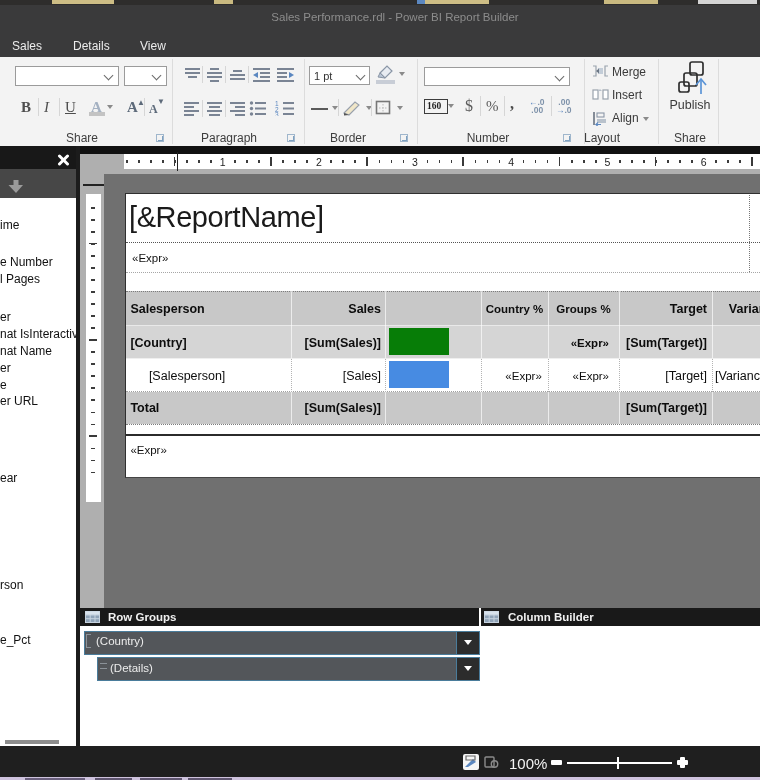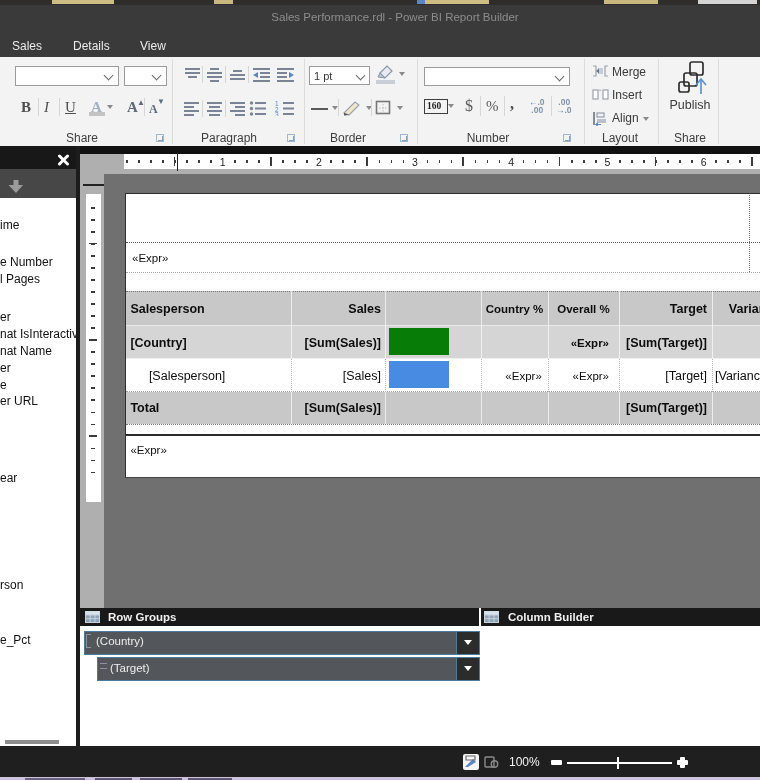--- a/index.html
+++ b/index.html
@@ -223,21 +223,21 @@
     </svg>
 <div class="mtxt" style="left:612px;top:88px">Insert</div>
 <svg class="ab" style="left:592px;top:111px" width="17" height="15">
       <path d="M2 1 v13" stroke="#5f6a78" stroke-width="1.5"></path>
       <rect x="5" y="2" width="7" height="4" fill="none" stroke="#8a96a6" stroke-width="1.1"></rect>
       <rect x="5" y="8" width="9" height="4" fill="#b9c2cc"></rect>
       <path d="M9 13.5 h-5 l2-2 m-2 2 l2 2" stroke="#5b87c0" stroke-width="1.1" fill="none"></path>
     </svg>
 <div class="mtxt" style="left:612px;top:111px">Align</div>
 <div class="tri" style="left:643px;top:117px;border-top-color:#8a8a8a"></div>
-<div class="glab" style="left:590px;top:131px;width:60px">Layout</div>
+<div class="glab" style="left:572px;top:131px;width:60px">Layout</div>
 <div class="gsep" style="left:658px"></div>
 
 <svg class="ab" style="left:676px;top:60px" width="34" height="36">
       <g fill="none" stroke="#2e2e2e" stroke-width="1.7">
         <rect x="14" y="2" width="13" height="13" rx="2"></rect>
         <rect x="8" y="13" width="13" height="13" rx="2"></rect>
         <rect x="3" y="22" width="10" height="10" rx="2"></rect>
       </g>
       <g stroke="#5b94d6" stroke-width="1.7" fill="none">
         <path d="M25 34 v-14"></path>
@@ -296,20 +296,21 @@
 <div class="rtick" style="left:176.5px;top:152px;width:1.6px;height:19px;background:#222"></div>
 
 <div class="ab" style="left:83px;top:184px;width:21px;height:1.6px;background:#222"></div>
 <div class="ab" style="left:86px;top:194px;width:14.5px;height:308px;background:#fff"></div>
 <div class="ab" style="left:91px;top:206.6px;width:3.6px;height:272px;background:repeating-linear-gradient(to bottom,#3c3c3c 0 1.6px,transparent 1.6px 12.03px)"></div>
 <div class="rtick" style="left:89px;top:242.7px;width:8px;height:1.7px"></div>
 <div class="rtick" style="left:89px;top:338.9px;width:8px;height:1.7px"></div>
 <div class="rtick" style="left:89px;top:435.1px;width:8px;height:1.7px"></div>
 
 <div class="ab" style="left:124.5px;top:192.8px;width:635.5px;height:285.2px;background:#fff;border-top:1.9px solid #2f2f2f;border-left:1.9px solid #2f2f2f;border-bottom:1px solid #454545"></div>
+<div class="ab" style="left:129px;top:201px;font-size:29px;letter-spacing:-0.4px;color:#1a1a1a">[&amp;ReportName]</div>
 <div class="ab" style="left:126.4px;top:242px;width:633.6px;height:0;border-top:1.6px dotted #555"></div>
 <div class="ab" style="left:748.5px;top:194.6px;width:0;height:77px;border-left:1.6px dotted #777"></div>
 <div class="ab" style="left:132px;top:251.5px;font-size:11.5px;color:#111">«Expr»</div>
 <div class="ab" style="left:126.4px;top:271.5px;width:633.6px;height:0;border-top:1.3px dotted #a6a6a6"></div>
 
 <div class="ab" style="left:126.4px;top:291.4px;width:633.6px;height:34.6px;background:#c8c8c8"></div>
 <div class="ab" style="left:126.4px;top:326px;width:633.6px;height:32.5px;background:#d5d5d5"></div>
 <div class="ab" style="left:126.4px;top:391.5px;width:633.6px;height:32px;background:#c8c8c8"></div>
 
 <div class="ab" style="left:126.4px;top:290.6px;width:633.6px;height:0;border-top:1.4px dotted #7c7c7c"></div>
@@ -333,21 +334,21 @@
 <div class="ab" style="left:291px;top:358.5px;width:0;height:33px;border-left:1.2px dotted #b4b4b4"></div>
 <div class="ab" style="left:385px;top:358.5px;width:0;height:33px;border-left:1.2px dotted #b4b4b4"></div>
 <div class="ab" style="left:481px;top:358.5px;width:0;height:33px;border-left:1.2px dotted #b4b4b4"></div>
 <div class="ab" style="left:548px;top:358.5px;width:0;height:33px;border-left:1.2px dotted #b4b4b4"></div>
 <div class="ab" style="left:619px;top:358.5px;width:0;height:33px;border-left:1.2px dotted #b4b4b4"></div>
 <div class="ab" style="left:712px;top:358.5px;width:0;height:33px;border-left:1.2px dotted #b4b4b4"></div>
 
 <div class="cell hd" style="left:130.4px;top:302px">Salesperson</div>
 <div class="cell hd" style="left:291px;top:302px;width:90px;text-align:right">Sales</div>
 <div class="cell hd" style="left:481px;top:303px;width:67px;text-align:center;font-size:11.5px">Country %</div>
-<div class="cell hd" style="left:548px;top:303px;width:71px;text-align:center;font-size:11.5px">Overall %</div>
+<div class="cell hd" style="left:548px;top:303px;width:71px;text-align:center;font-size:11.5px">Groups %</div>
 <div class="cell hd" style="left:619px;top:302px;width:88px;text-align:right">Target</div>
 <div class="cell hd" style="left:728.8px;top:302px">Variance %</div>
 
 <div class="cell hd" style="left:130.4px;top:335.5px">[Country]</div>
 <div class="cell hd" style="left:291px;top:335.5px;width:90px;text-align:right">[Sum(Sales)]</div>
 <div class="ab" style="left:388.6px;top:327.9px;width:60.4px;height:27.1px;background:#077d07"></div>
 <div class="cell hd" style="left:548px;top:336.5px;width:61px;text-align:right;font-size:11.5px">«Expr»</div>
 <div class="cell hd" style="left:619px;top:335.5px;width:88px;text-align:right">[Sum(Target)]</div>
 
 <div class="cell" style="left:148.9px;top:368.5px;font-size:12.5px;color:#0d0d0d">[Salesperson]</div>
@@ -383,37 +384,37 @@
       </g>
       <rect x="0.5" y="0.5" width="14" height="3.2" fill="#d8e2ec"></rect>
     </svg>
 <div class="ab" style="left:508px;top:611px;font-size:11.5px;font-weight:bold;color:#f0f0f0">Column Builder</div>
 
 <div class="gbar" style="left:83.5px;top:630.5px;width:396px;height:24px"></div>
 <div class="gbtxt" style="left:96px;top:635px">(Country)</div>
 <div class="ab" style="left:86px;top:634px;width:5px;height:14px;border:1.2px solid #8b9299;border-right:none"></div>
 <div class="gdd" style="left:456px;top:631.5px;height:22px"></div>
 <div class="gbar" style="left:97px;top:657.2px;width:382.5px;height:24px"></div>
-<div class="gbtxt" style="left:110px;top:661.5px">(Target)</div>
+<div class="gbtxt" style="left:110px;top:661.5px">(Details)</div>
 <div class="ab" style="left:100px;top:663px;width:7px;height:6px;border-top:1.4px solid #8b9299;border-bottom:1.4px solid #8b9299"></div>
 <div class="gdd" style="left:456px;top:658.2px;height:22px"></div>
 
 <div class="ab" style="left:0;top:746px;width:760px;height:31px;background:#1f1f1f"></div>
 <div class="ab" style="left:462.5px;top:753.5px;width:16.5px;height:16.5px;background:#f5f5f5;border-radius:2px"></div>
 <svg class="ab" style="left:464px;top:755px" width="13" height="13">
       <path d="M1 12 L9 4 L12 7 L4 12 z" fill="#5b87c0"></path>
       <path d="M2 1 h9 v4 h-9 z" fill="none" stroke="#6a6a6a" stroke-width="1.2"></path>
     </svg>
 <svg class="ab" style="left:484px;top:755px" width="15" height="14">
       <g fill="none" stroke="#8b8b8b" stroke-width="1.4">
         <rect x="1" y="2" width="9" height="10" rx="1"></rect>
         <circle cx="10.5" cy="9" r="3.2"></circle>
       </g>
     </svg>
-<div class="ab" style="left:509px;top:755px;font-size:12px;color:#f2f2f2">100%</div>
+<div class="ab" style="left:509px;top:755px;font-size:15px;color:#f2f2f2">100%</div>
 <div class="ab" style="left:550.5px;top:759.8px;width:11.5px;height:5px;background:#fff;border-radius:1px"></div>
 <div class="ab" style="left:567px;top:762.2px;width:105px;height:2px;background:#fff"></div>
 <div class="ab" style="left:616.8px;top:757px;width:2.5px;height:11.5px;background:#fff"></div>
 <div class="ab" style="left:676.5px;top:760px;width:11.5px;height:5px;background:#fff;border-radius:1px"></div>
 <div class="ab" style="left:679.8px;top:756.7px;width:5px;height:11.5px;background:#fff;border-radius:1px"></div>
 
 <div class="ab" style="left:0;top:777px;width:760px;height:3px;background:#cec2dd"></div>
 <div class="ab" style="left:25px;top:777.5px;width:60px;height:2px;background:#6a5f7d"></div>
 <div class="ab" style="left:95px;top:777.5px;width:37px;height:2px;background:#5f5570"></div>
 <div class="ab" style="left:140px;top:777.5px;width:42px;height:2px;background:#5f5570"></div>

